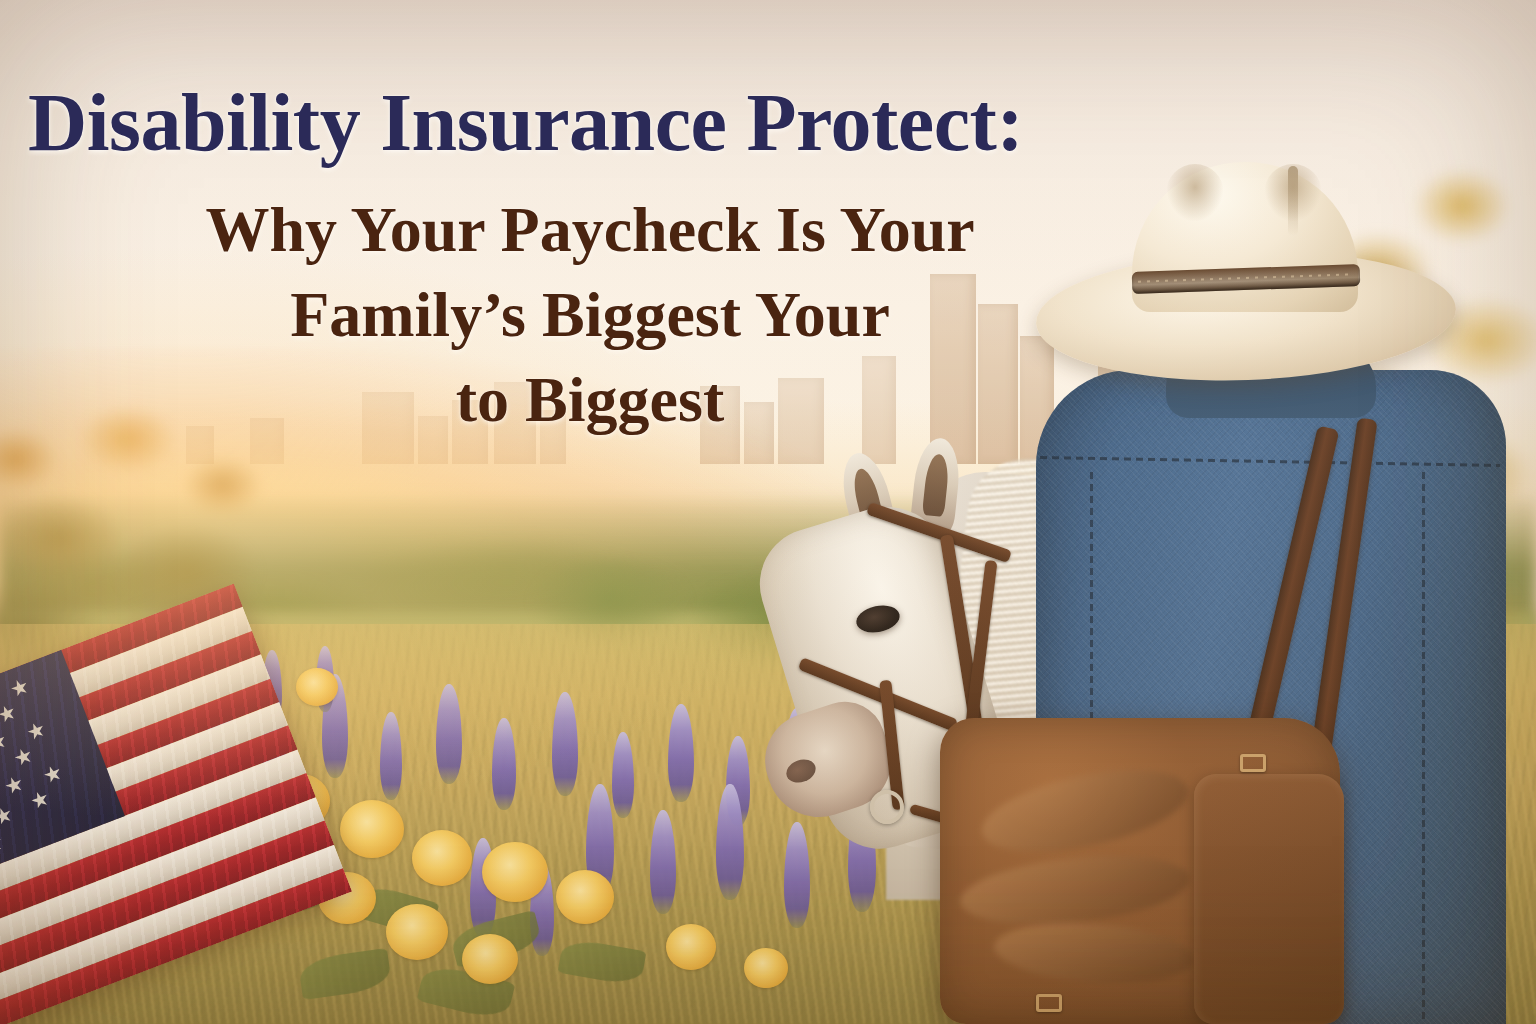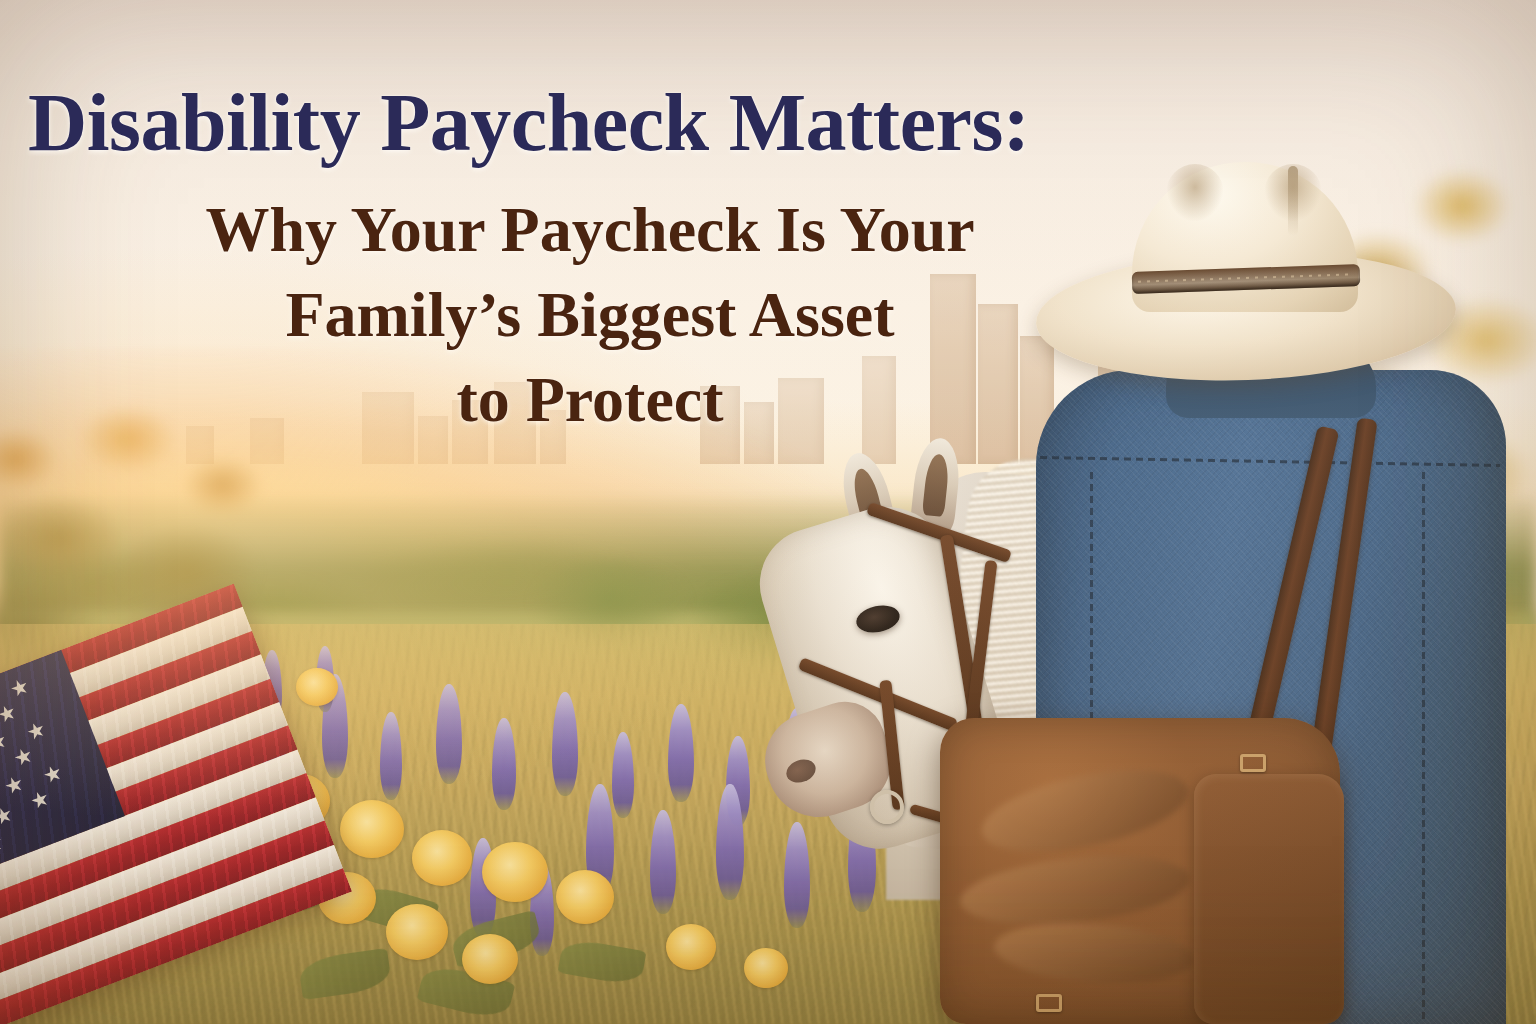--- a/index.html
+++ b/index.html
@@ -578,19 +578,19 @@
     <div class="bagfold" style="left:54px;top:206px;width:200px;height:58px;transform:rotate(4deg);"></div>
     <div class="bagflap"></div>
     <div class="buckle" style="left:300px;top:36px;"></div>
     <div class="buckle" style="left:96px;top:276px;"></div>
   </div>
 
   <div class="warmwash"></div>
   <div class="vig"></div>
 
   <div class="textblock">
-    <div class="title">Disability Paycheck Matters:</div>
+    <div class="title">Disability Insurance Protect:</div>
     <div class="sub l1">Why Your Paycheck Is Your</div>
-    <div class="sub l2">Family’s Biggest Asset</div>
-    <div class="sub l3">to Protect</div>
+    <div class="sub l2">Family’s Biggest Your</div>
+    <div class="sub l3">to Biggest</div>
   </div>
 
 </div>
 
 </body></html>

